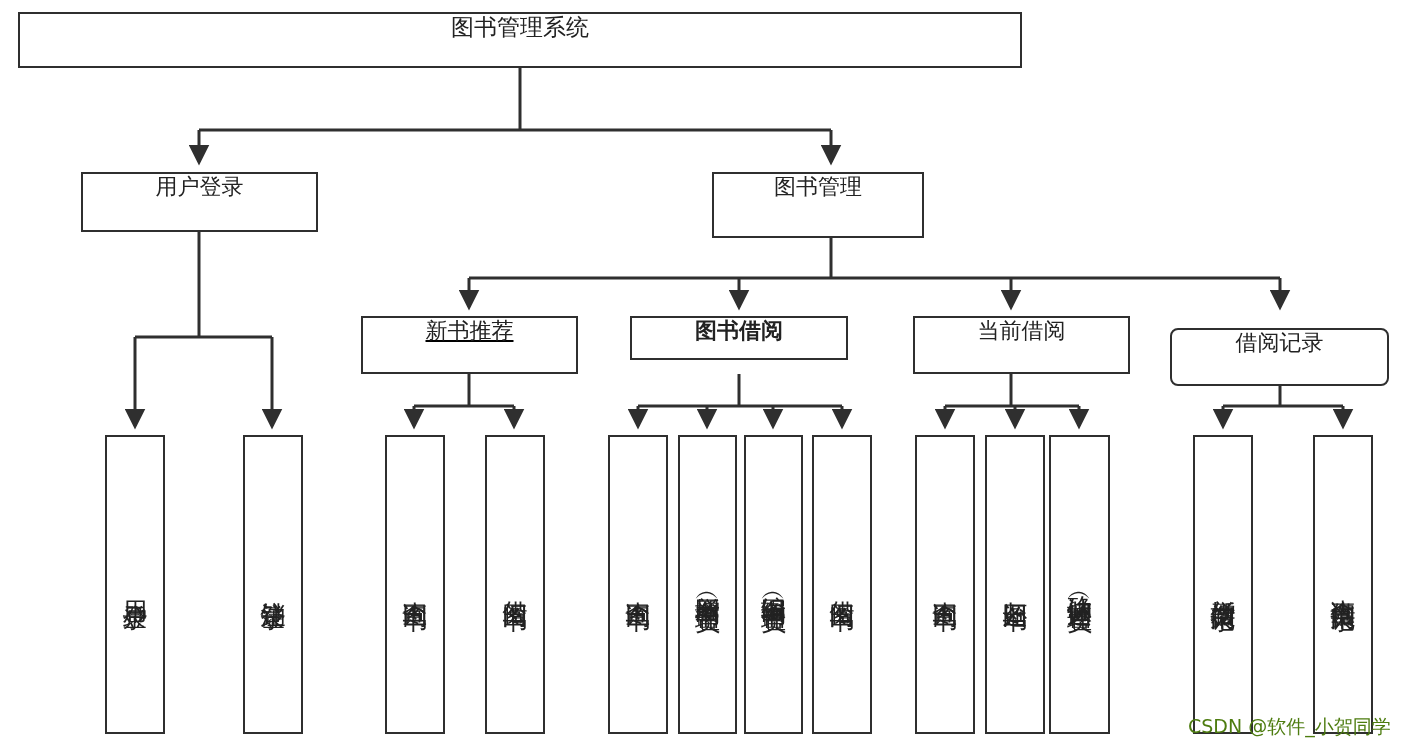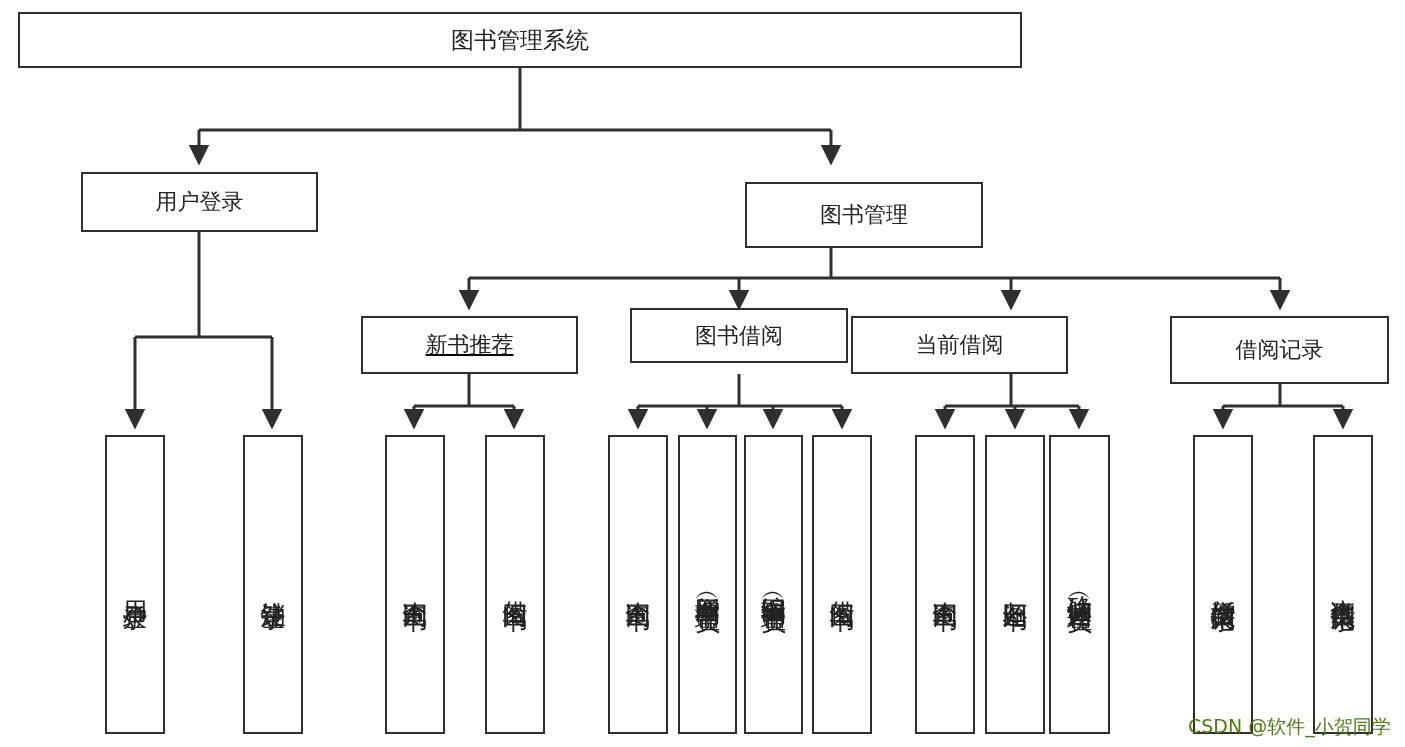--- a/index.html
+++ b/index.html
@@ -23,21 +23,21 @@
     top: 0;
     width: 1405px;
     height: 747px;
   }
   .node {
     position: absolute;
     box-sizing: border-box;
     background: #ffffff;
     border: 2px solid #2f2f2f;
     display: flex;
-    align-items: center;
+    align-items: flex-start;
     justify-content: center;
     z-index: 2;
   }
   .node .label {
     color: #222222;
     line-height: 1.15;
     text-align: center;
     white-space: nowrap;
   }
   .node.horiz .label {
@@ -125,37 +125,37 @@
   </svg>
 
   <div class="node horiz" id="node-root" style="left:18px; top:12px; width:1004px; height:56px;">
     <span class="label">图书管理系统</span>
   </div>
 
   <div class="node horiz" style="left:81px; top:172px; width:237px; height:60px;">
     <span class="label">用户登录</span>
   </div>
 
-  <div class="node horiz" style="left:712px; top:182px; width:238px; height:66px;margin-left:33px;">
+  <div class="node horiz" style="left:712px; top:172px; width:212px; height:66px;">
     <span class="label">图书管理</span>
   </div>
 
   <div class="node horiz" style="left:361px; top:316px; width:217px; height:58px;text-decoration:underline;">
     <span class="label">新书推荐</span>
   </div>
 
-  <div class="node horiz" style="left:630px; top:308px; width:218px; height:55px;">
+  <div class="node horiz" style="left:630px; top:316px; width:218px; height:44px;font-weight:bold;">
     <span class="label">图书借阅</span>
   </div>
 
-  <div class="node horiz" style="left:851px; top:316px; width:217px; height:58px;">
+  <div class="node horiz" style="left:913px; top:316px; width:217px; height:58px;">
     <span class="label">当前借阅</span>
   </div>
 
-  <div class="node horiz" style="left:1170px; top:316px; width:219px; height:68px;">
+  <div class="node horiz" style="left:1170px; top:328px; width:219px; height:58px;border-radius:8px;">
     <span class="label">借阅记录</span>
   </div>
 
   <div class="node vert" style="left:105px; top:435px; width:60px; height:299px;">
     <span class="label">用户登录</span>
   </div>
   <div class="node vert" style="left:243px; top:435px; width:60px; height:299px;">
     <span class="label">注销登录</span>
   </div>
 

